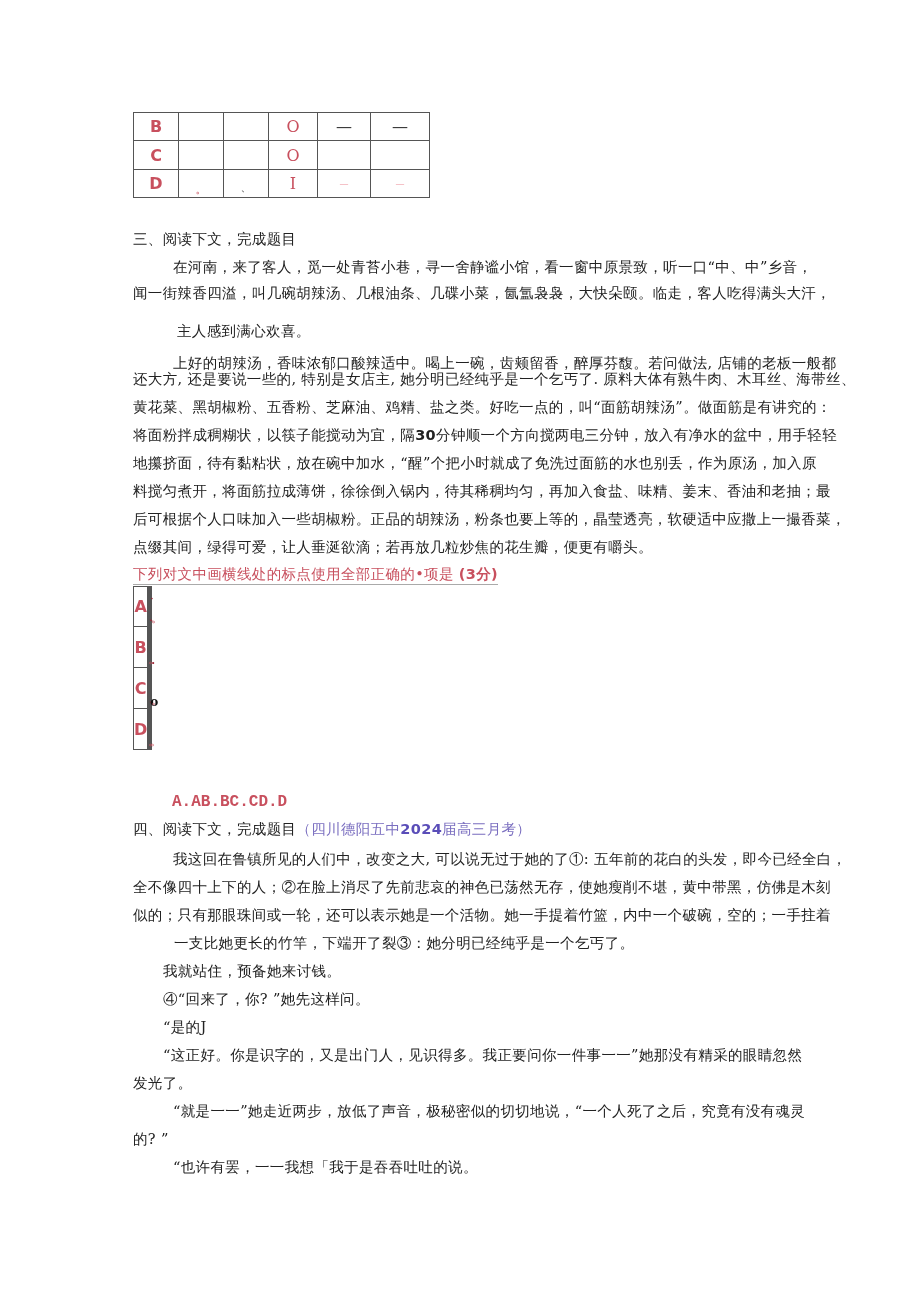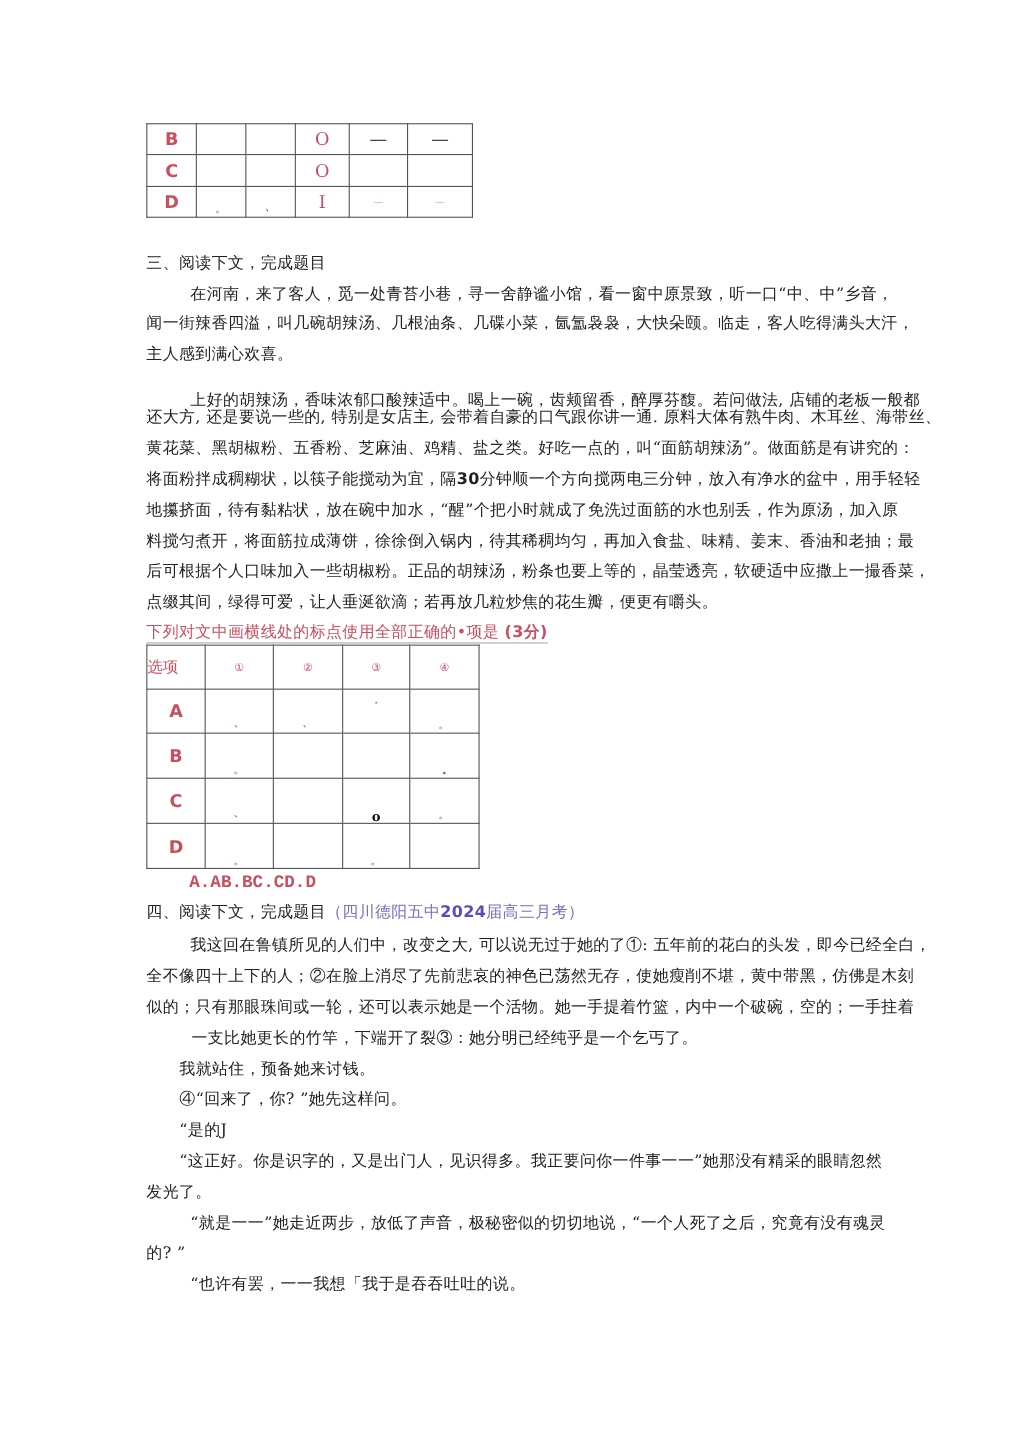--- a/index.html
+++ b/index.html
@@ -50,45 +50,38 @@
     <td style="color:#f0a0aa; font-size:9px;">—</td>
     <td style="color:#f0a0aa; font-size:9px;">—</td>
   </tr>
 </tbody>
   </table>
 
 <div class="line" style="top:230px; left:133px;">三、阅读下文，完成题目</div>
 
 <div class="line ind" style="top:258px;">在河南，来了客人，觅一处青苔小巷，寻一舍静谧小馆，看一窗中原景致，听一口“中、中”乡音，</div>
 <div class="line" style="top:284px;">闻一街辣香四溢，叫几碗胡辣汤、几根油条、几碟小菜，氤氲袅袅，大快朵颐。临走，客人吃得满头大汗，</div>
-<div class="line" style="top:312px;">主人感到满心欢喜。</div>
+<div class="line" style="top:322px;margin-left:44px;">主人感到满心欢喜。</div>
 
 <div class="line ind" style="top:342px;margin-top:12px;">上好的胡辣汤，香味浓郁口酸辣适中。喝上一碗，齿颊留香，醉厚芬馥。若问做法, 店铺的老板一般都</div>
-<div class="line" style="top:370px;">还大方, 还是要说一些的, 特别是女店主, 会带着自豪的口气跟你讲一通. 原料大体有熟牛肉、木耳丝、海带丝、</div>
+<div class="line" style="top:370px;">还大方, 还是要说一些的, 特别是女店主, 她分明已经纯乎是一个乞丐了. 原料大体有熟牛肉、木耳丝、海带丝、</div>
 <div class="line" style="top:398px;">黄花菜、黑胡椒粉、五香粉、芝麻油、鸡精、盐之类。好吃一点的，叫“面筋胡辣汤”。做面筋是有讲究的：</div>
 <div class="line" style="top:426px;" id="p2l3"><span>将面粉拌成稠糊状，以筷子能搅动为宜，隔</span><span class="bold">30</span><span>分钟顺一个方向搅两电三分钟，放入有净水的盆中，用手轻轻</span></div>
 <div class="line" style="top:454px;">地攥挤面，待有黏粘状，放在碗中加水，“醒”个把小时就成了免洗过面筋的水也别丢，作为原汤，加入原</div>
 <div class="line" style="top:482px;">料搅匀煮开，将面筋拉成薄饼，徐徐倒入锅内，待其稀稠均匀，再加入食盐、味精、姜末、香油和老抽；最</div>
 <div class="line" style="top:510px;">后可根据个人口味加入一些胡椒粉。正品的胡辣汤，粉条也要上等的，晶莹透亮，软硬适中应撒上一撮香菜，</div>
 <div class="line" style="top:538px;">点缀其间，绿得可爱，让人垂涎欲滴；若再放几粒炒焦的花生瓣，便更有嚼头。</div>
 
 <div class="line red" style="top:565px; left:133px; border-bottom:1px solid #aaa;">
   <span>下列对文中画横线处的标点使用全部正确的•项是</span>
   <span class="redsans" style="font-weight:bold;">(3分)</span>
 </div>
 
 <table class="grid" style="left:133px; top:586px;">
   <tbody>
-      <tr style="height:40px;">
-    <td style="width:52px; text-align:left; font-size:14px;" class="red">选项</td>
-    <td style="width:61px; font-size:10px;" class="red">①</td>
-    <td style="width:62px; font-size:10px;" class="red">②</td>
-    <td style="width:60px; font-size:10px;" class="red">③</td>
-    <td style="width:62px; font-size:10px;" class="red">④</td>
-  </tr>
   <tr style="height:40px;">
     <td class="redsans">A</td>
     <td>
           <span class="mark" style="bottom:2px; color:#9a2030;">、</span>
         </td>
     <td>
           <span class="mark" style="bottom:2px; color:#9a2030;">、</span>
         </td>
     <td>
           <span class="mark" style="top:6px; color:#9a2030;">·</span>

